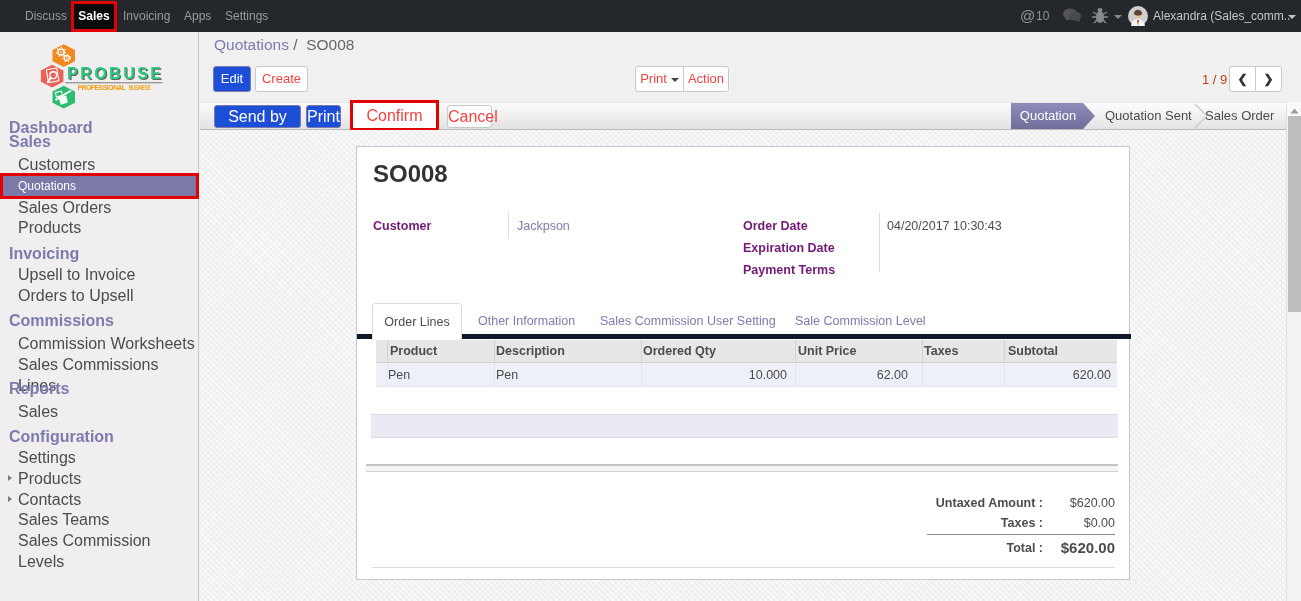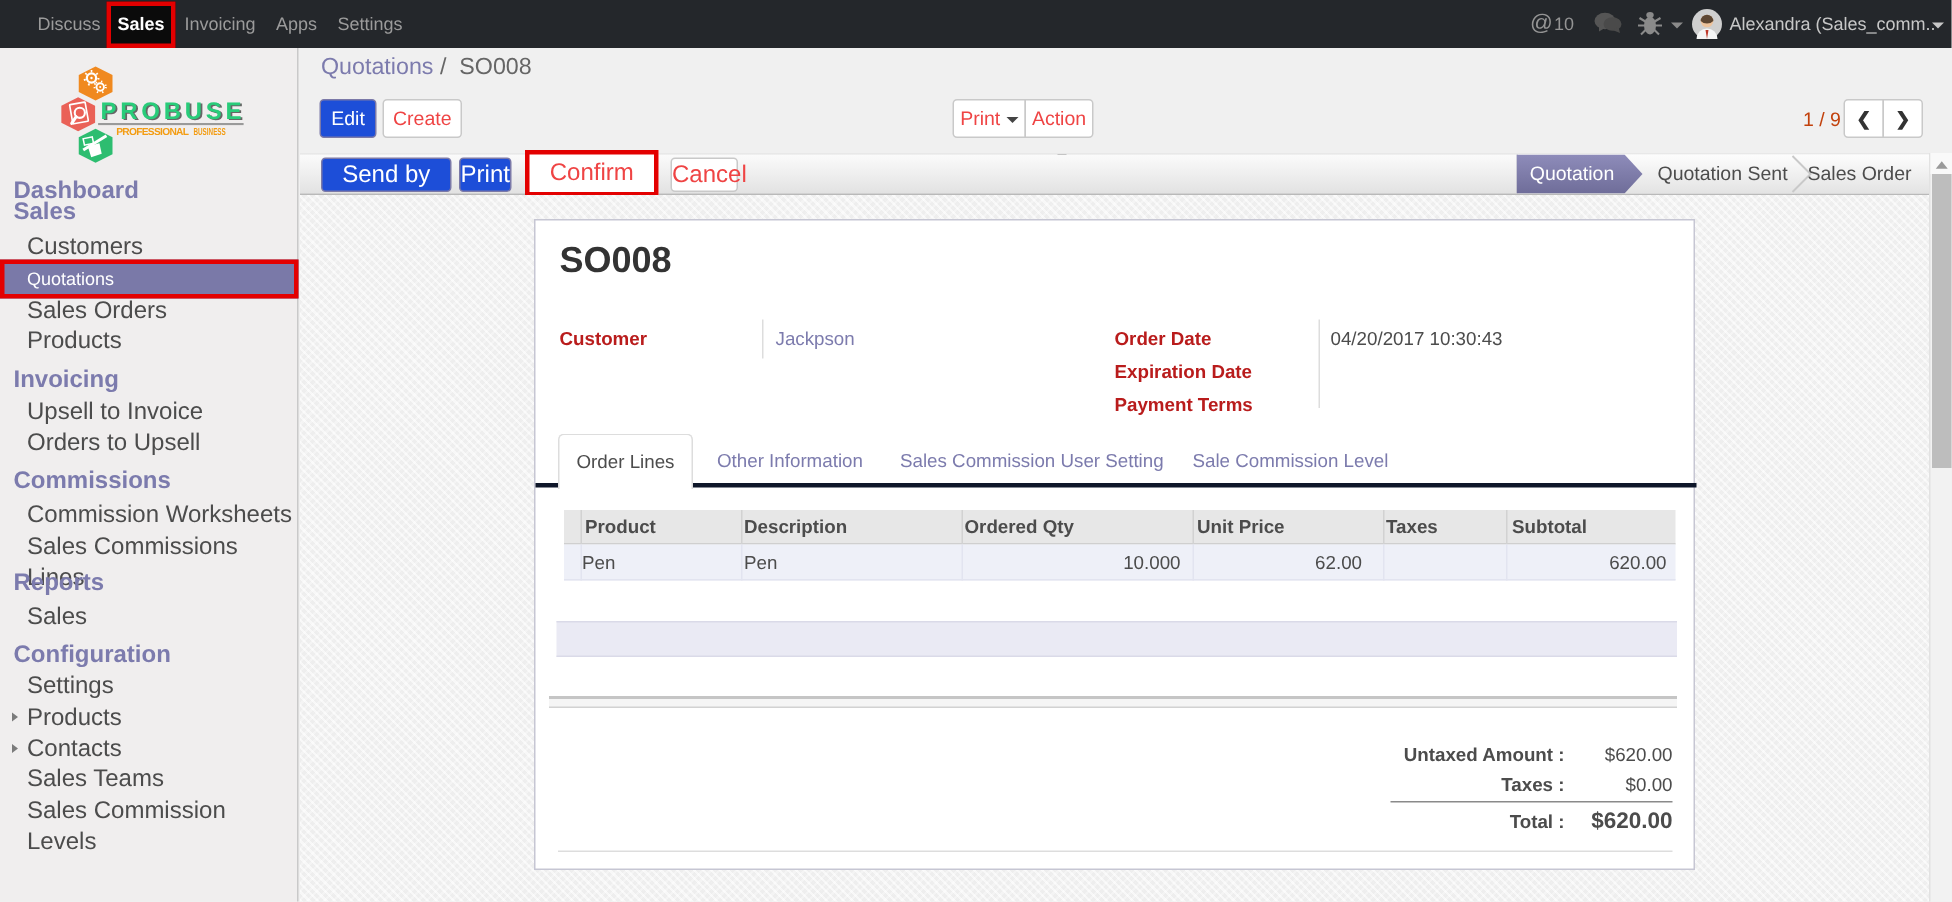--- a/index.html
+++ b/index.html
@@ -26,26 +26,26 @@
 
 .sbar{position:absolute;left:200px;top:102px;width:1086px;height:28px;background:linear-gradient(#fbfbfb,#e2e2e2);border-top:1px solid #e8e8e8;border-bottom:1px solid #b9b9b9}
 .sbar .btn{position:absolute;top:2px;height:23px;line-height:21px;font-size:16px}
 
 .arrows{position:absolute;left:811px;top:0;width:275px;height:26px;background:linear-gradient(#fdfdfd,#e3e3e3);border-left:1px solid #d5d5d5}
 .step{position:absolute;top:0;height:26px;line-height:26px;font-size:13px;color:#4c4c4c}
 
 .formarea{position:absolute;left:200px;top:130px;width:1086px;height:471px;background:#f1f1f1;background-image:repeating-linear-gradient(45deg,rgba(255,255,255,.5) 0 1.5px,rgba(0,0,0,0.006) 1.5px 4px),repeating-linear-gradient(-45deg,rgba(255,255,255,.35) 0 1.5px,rgba(0,0,0,0.005) 1.5px 4px)}
 .sheet{position:absolute;left:156px;top:16px;width:774px;height:434px;background:#fff;border:1px solid #c6c6d3}
 .so{position:absolute;left:16px;top:13px;font-size:24px;font-weight:bold;color:#333}
-.flabel{position:absolute;font-weight:bold;font-size:12.5px;color:#b91c1c}
+.flabel{position:absolute;font-weight:bold;font-size:12.5px;color:#701a75}
 .fval{position:absolute;font-size:12.5px;color:#4c4c4c}
 a.link{color:#7c7bad;text-decoration:none}
 .vline{position:absolute;width:1px;background:#ddd}
 
-.tabs{position:absolute;left:0px;top:141px;width:774px;height:37px;border-bottom:3px solid #0f172a}
+.tabs{position:absolute;left:0px;top:155px;width:774px;height:37px;border-bottom:5px solid #0f172a}
 .tab{position:absolute;top:1px;height:36px;line-height:36px;font-size:12.5px;color:#7c7bad}
 .tab.on{background:#fff;border:1px solid #ddd;border-bottom:0;border-radius:4px 4px 0 0;color:#4c4c4c;top:1px;height:37px}
 
 .tbl{position:absolute;left:19px;top:193px;width:741px;font-size:12.5px;color:#4c4c4c}
 .trow{position:absolute;left:0;width:741px}
 .hrow{height:23px;background:#e7e7e7;border-bottom:1px solid #cfcfcf}
 .hcell{position:absolute;top:0;height:23px;line-height:23px;font-weight:bold}
 .vsep{position:absolute;top:0;width:1px;height:23px;background:#d2d2d2}
 .vsep2{position:absolute;top:0;width:1px;height:24px;background:#e2e4f0}
 .drow{top:23px;height:24px;background:#eef0f8;border-bottom:1px solid #e2e4f0}

